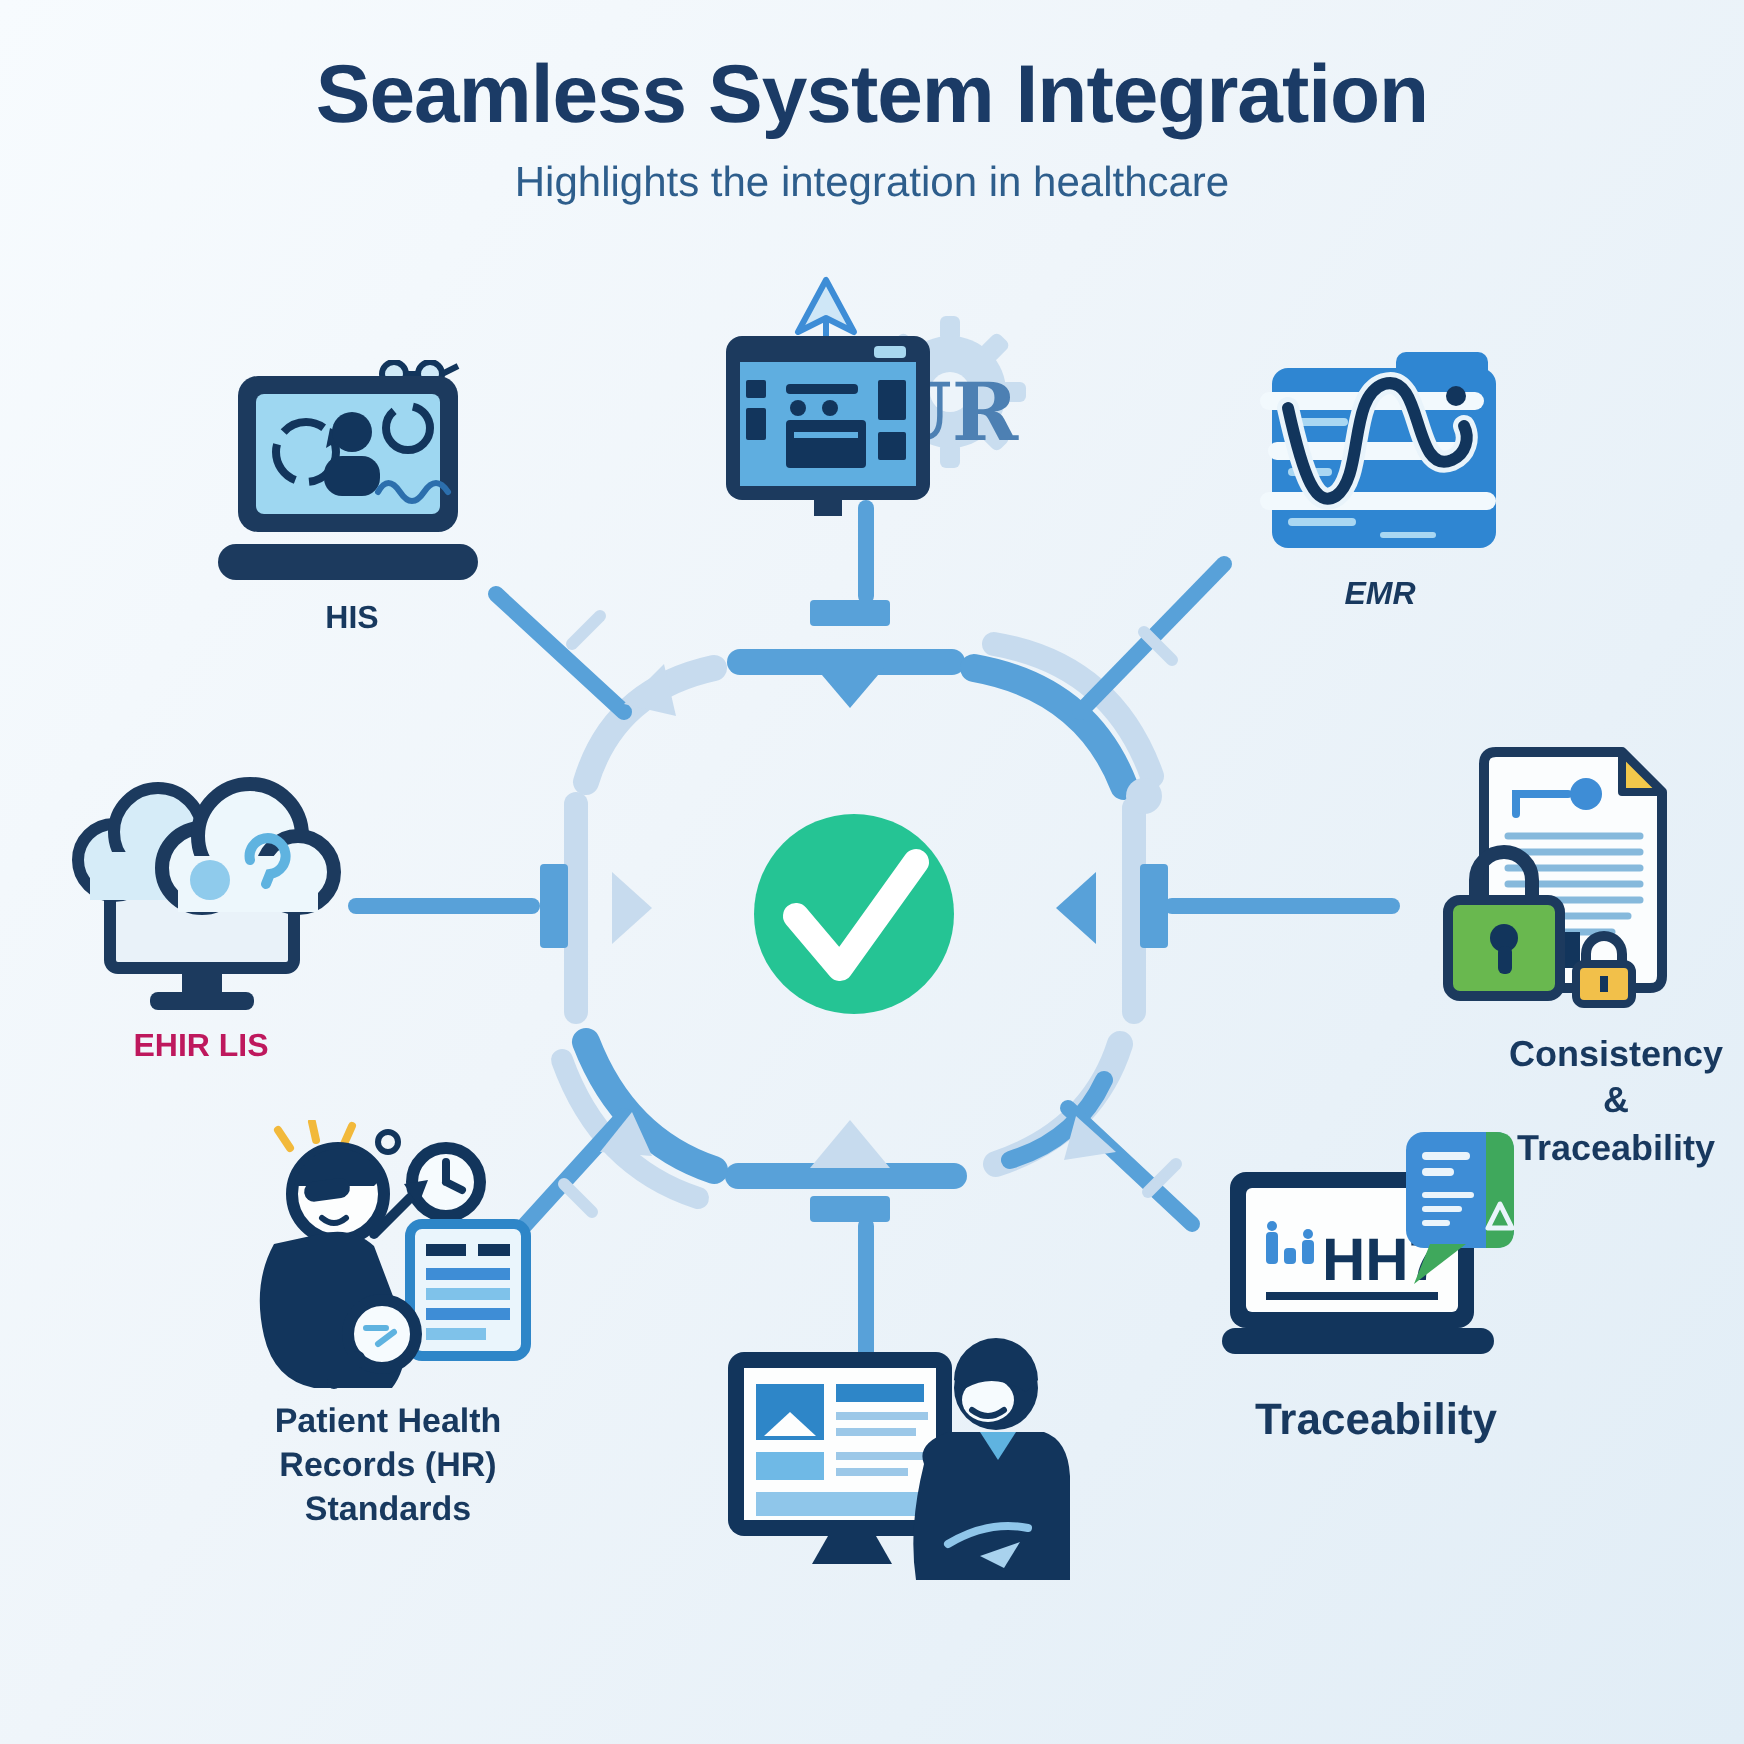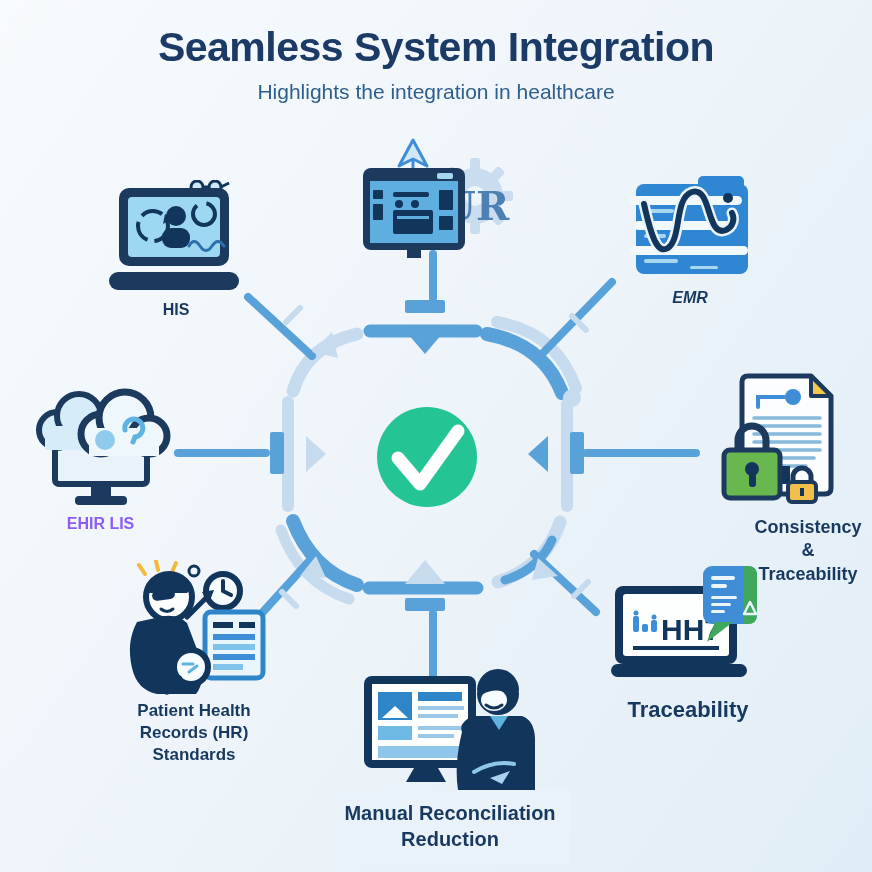--- a/index.html
+++ b/index.html
@@ -11,21 +11,21 @@
   .header{position:absolute;top:24px;left:0;width:872px;text-align:center;}
   .title{font-size:41px;font-weight:800;color:#1B3B66;letter-spacing:-0.5px;}
   .subtitle{font-size:21px;font-weight:500;color:#2E5E8C;margin-top:9px;}
   .hub-svg{position:absolute;left:0;top:0;width:872px;height:872px;z-index:1;}
   .node{position:absolute;display:flex;flex-direction:column;align-items:center;z-index:2;}
   .node-label{font-weight:700;color:#18395F;text-align:center;white-space:pre-line;line-height:1.3;}
   .lbl-xl{font-size:16px;margin-top:8px;}
   .lbl-lg{font-size:22px;margin-top:16px;}
   .lbl-md{font-size:18px;margin-top:10px;margin-left:48px;}
   .lbl-sm{font-size:17px;margin-top:0;}
-  .lbl-blue{color:#8b5cf6;}
+  .lbl-blue{color:#be185d;}
   .band{
     margin-top:0;background:#E9F1F9;border-radius:4px;
     width:240px;padding:10px 0 12px 0;display:flex;align-items:center;justify-content:center;
   }
   .band .node-label{font-size:20px;margin-top:0;}
   svg{display:block;}
 </style>
 </head>
 <body>
 
@@ -325,17 +325,13 @@
       <circle cx="136" cy="26" r="21" fill="#12355C"></circle>
       <ellipse cx="132" cy="32" rx="13" ry="11" fill="#F6FBFE"></ellipse>
       <path d="M 115 22 a 21 21 0 0 1 42 0 l -6 6 q -16 -10 -30 -2 z" fill="#12355C"></path>
       <path d="M 124 37 q 8 6 16 0" stroke="#12355C" stroke-width="3" fill="none" stroke-linecap="round"></path>
       <path d="M 100 64 Q 96 54 112 48 L 160 48 Q 172 52 173 70 L 173 122 L 96 122 Q 92 96 100 64 Z" fill="#12355C"></path>
       <polygon points="128,48 146,48 137,62" fill="#5FB3E0"></polygon>
       <path d="M 112 104 Q 132 92 152 96" stroke="#8FC6EA" stroke-width="4" fill="none" stroke-linecap="round"></path>
       <polygon points="128,110 148,103 140,116" fill="#A9D2EE"></polygon>
     </g>
   </svg>
-  <div class="band">
-    <div class="node-label">Manual Reconciliation
-Reduction</div>
-  </div>
 </div>
 
 </body></html>

